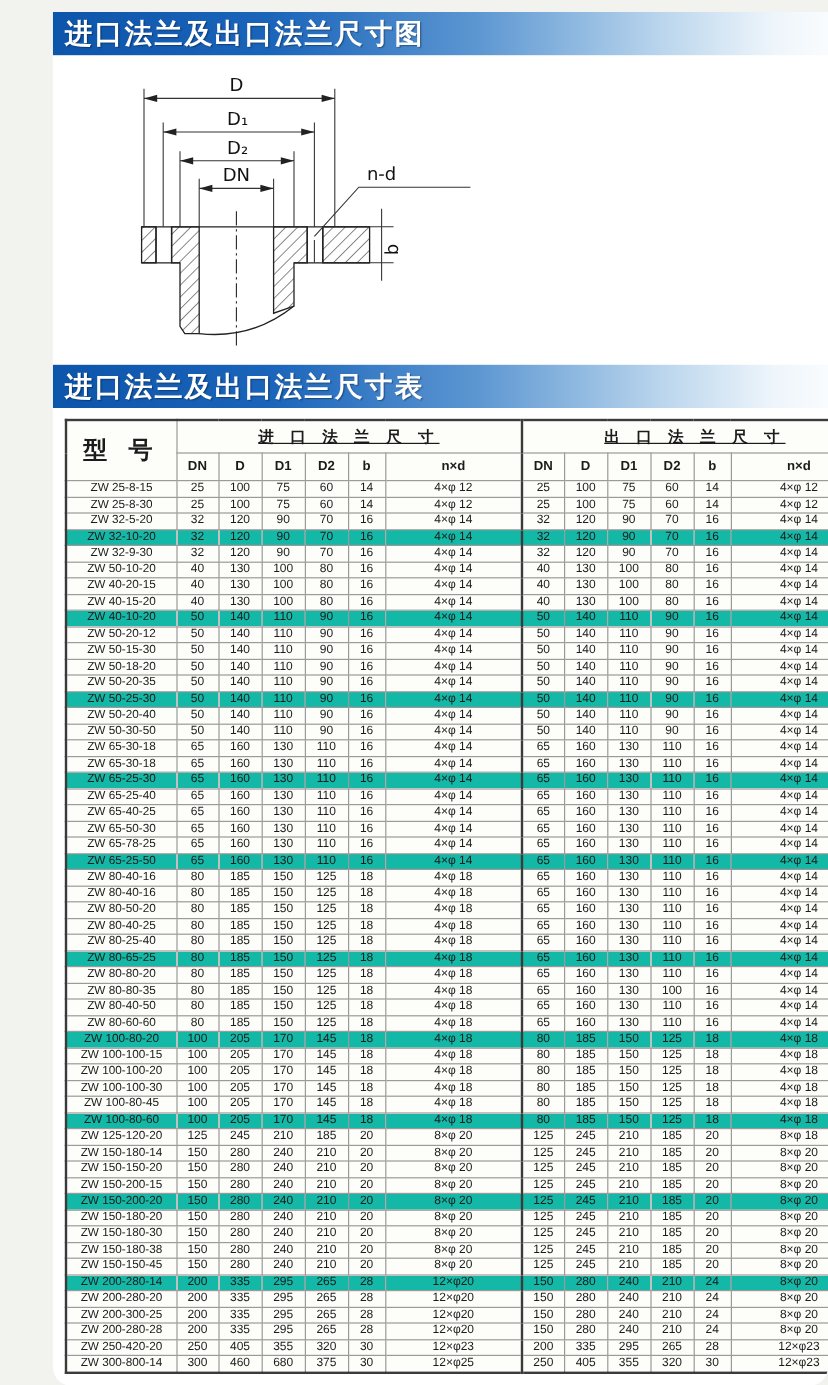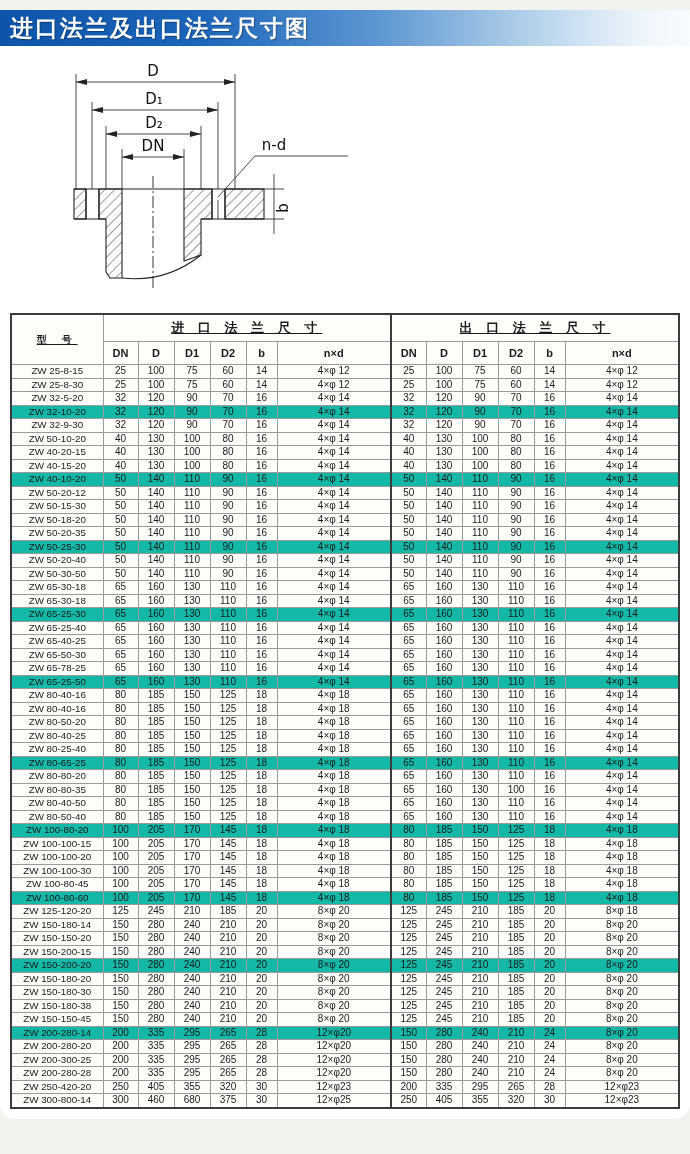--- a/index.html
+++ b/index.html
@@ -8,20 +8,21 @@
     background:#f2f2ef;
     font-family:"Liberation Sans","DejaVu Sans",sans-serif;
     -webkit-font-smoothing:antialiased;
   }
   .page{
     margin-top:10px;
     background:#ffffff;
     border-radius:0 0 16px 16px;
     padding-bottom:10px;
     overflow:hidden;
+    margin-left:44px;
   }
   .band{
     height:36px;
     background:linear-gradient(90deg,#0d55ab 0%,#1a64ba 28%,#5d97d2 55%,#b8d4ec 78%,#eef5fb 93%,#f9fcfe 100%);
   }
   .band .band-title{
     color:#ffffff;
     font-weight:bold;
     font-size:23px;
     line-height:36px;
@@ -48,21 +49,21 @@
   }
   table.flange th, table.flange td{
     border:1px solid #9a9a9a;
     text-align:center;
     color:#1b1b1b;
     padding:0;
     overflow:hidden;
     white-space:nowrap;
   }
   th.model-h{
-    font-size:10px;font-weight:bold;letter-spacing:6px;text-decoration:underline;
+    font-size:20px;font-weight:bold;letter-spacing:6px;
   }
   th.group-h{
     font-size:13px;font-weight:bold;letter-spacing:5px;height:26px;
     border-bottom:1px solid #555;
     text-decoration:underline;
   }
   th.sub{
     font-size:11px;font-weight:bold;height:22px;
     border-bottom:2px solid #3b3b3b;
   }
@@ -146,20 +147,23 @@
       </g>
 
       <g>
         <path class="thin" d="M238,139 H258 M238,169 H258"></path>
         <line class="thin" x1="248" y1="124" x2="248" y2="184"></line>
         <text class="dimtxt" transform="rotate(-90 262 158)" x="262" y="158" text-anchor="middle">b</text>
       </g>
     </svg>
   </div>
 
+  <div class="band">
+    <div class="band-title">进口法兰及出口法兰尺寸表</div>
+  </div>
 
   <table class="flange">
     <colgroup>
       <col style="width:92px">
       <col style="width:35px">
         <col style="width:36px">
         <col style="width:36px">
         <col style="width:36px">
         <col style="width:31px">
         <col style="width:114px">
@@ -681,21 +685,21 @@
           <td>18</td>
           <td>4×φ 18</td>
           <td class="grp">65</td>
           <td>160</td>
           <td>130</td>
           <td>110</td>
           <td>16</td>
           <td>4×φ 14</td>
         </tr>
         <tr>
-          <td class="model">ZW 80-50-40</td>
+          <td class="model">ZW 80-60-60</td>
           <td>80</td>
           <td>185</td>
           <td>150</td>
           <td>125</td>
           <td>18</td>
           <td>4×φ 18</td>
           <td class="grp">65</td>
           <td>160</td>
           <td>130</td>
           <td>110</td>

